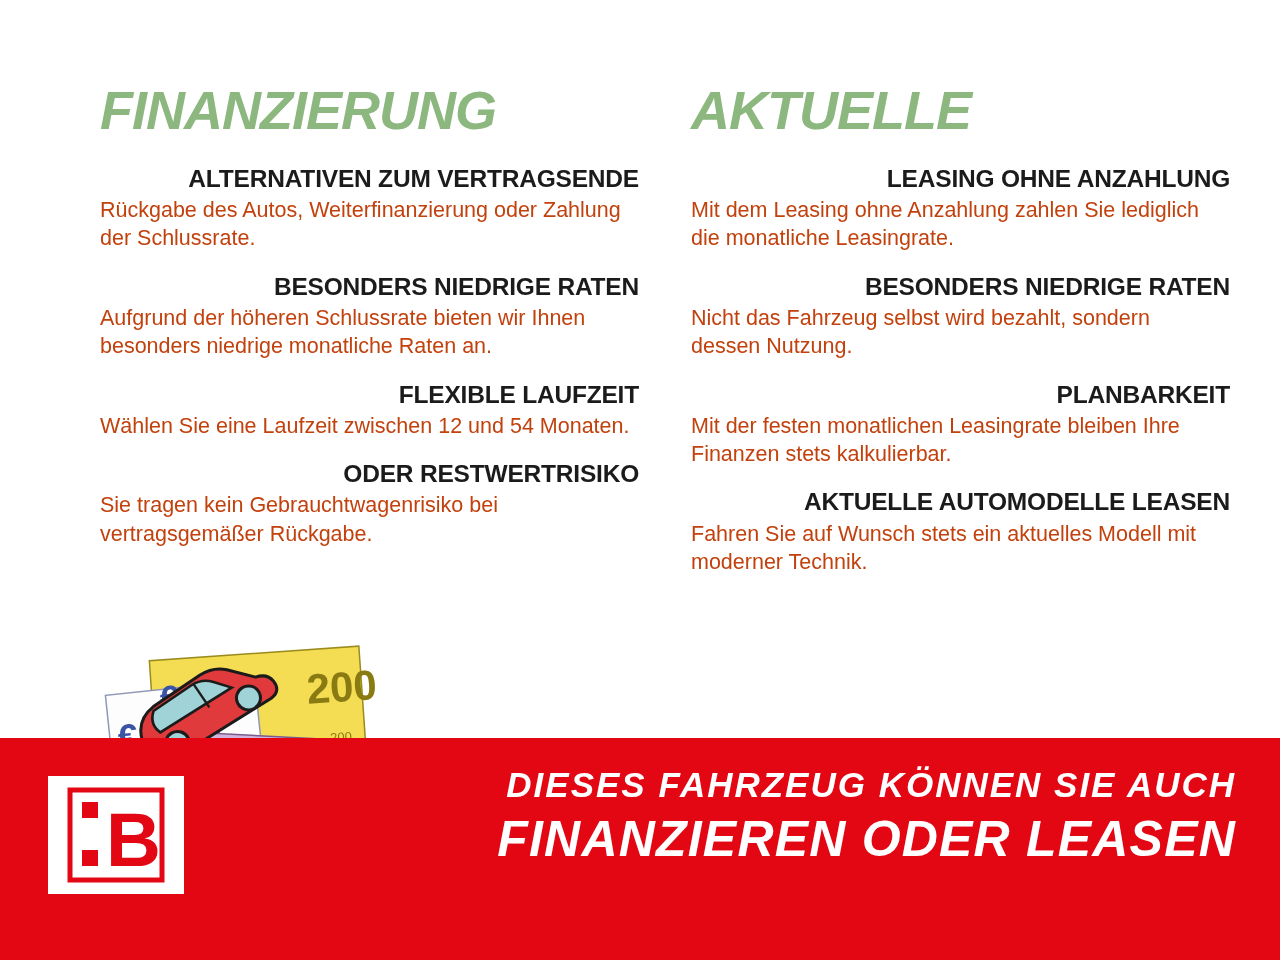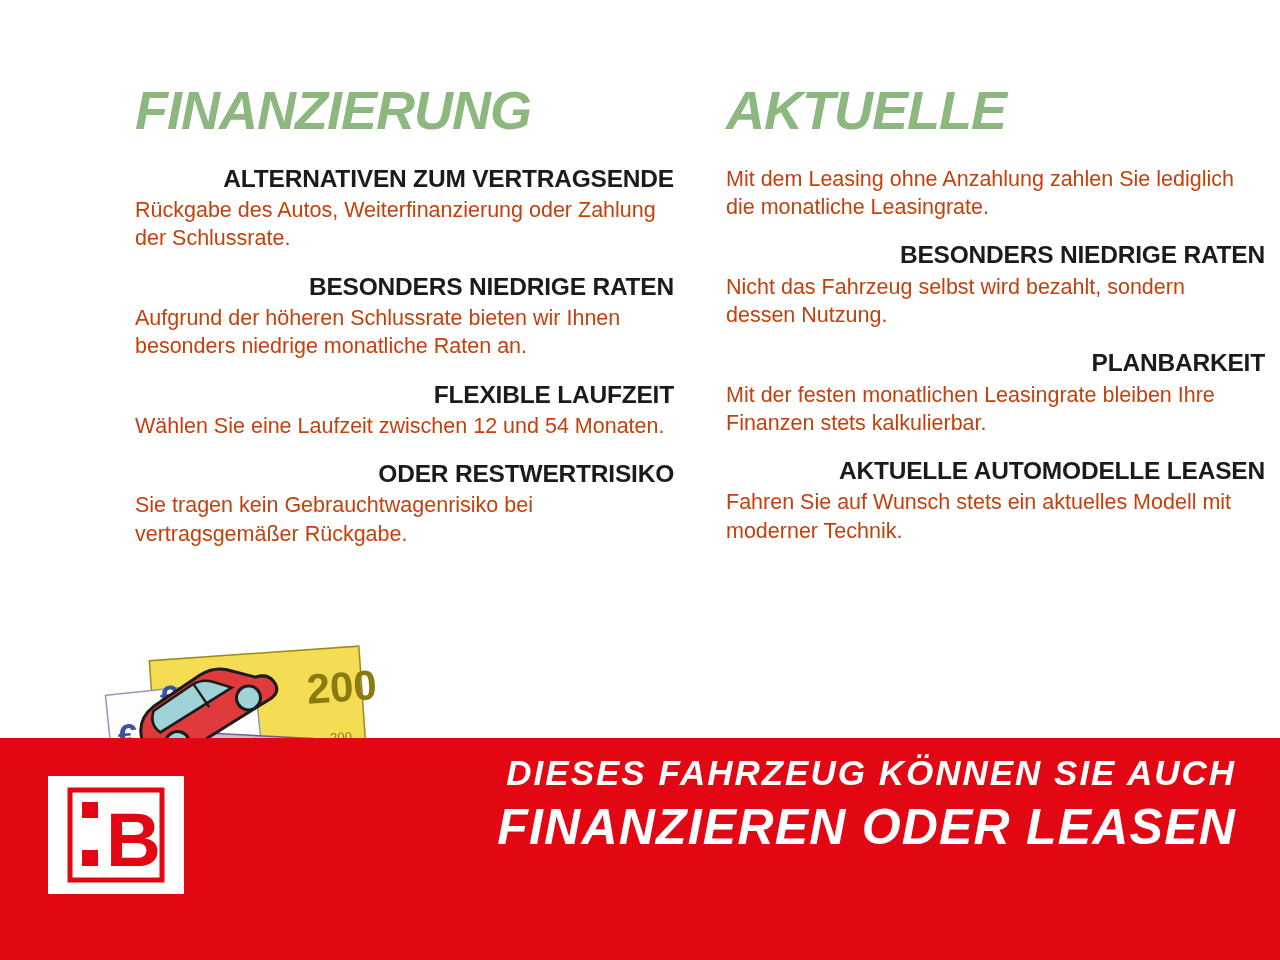--- a/index.html
+++ b/index.html
@@ -25,21 +25,20 @@
   }
 
   
   .columns {
     position: absolute;
     top: 82px;
     left: 100px;
     width: 1130px;
     display: flex;
     gap: 52px;
-    margin-left: 35px;
   }
 
   .column {
     width: 540px;
   }
 
   .col-title {
     font-size: 54px;
     line-height: 1.05;
     font-weight: bold;
@@ -101,21 +100,21 @@
     position: absolute;
     left: 0;
     top: 0;
     width: 136px;
     height: 118px;
   }
 
   .band-text {
     position: absolute;
     right: 44px;
-    top: 16px;
+    top: 28px;
     text-align: right;
     color: #ffffff;
   }
 
   .band-line1 {
     font-size: 35px;
     font-style: italic;
     font-weight: bold;
     letter-spacing: 2.0px;
     line-height: 1.1;
@@ -158,20 +157,21 @@
       <div class="block">
         <div class="block-head">ODER RESTWERTRISIKO</div>
         <div class="block-body">Sie tragen kein Gebrauchtwagenrisiko bei vertragsgemäßer Rückgabe.</div>
       </div>
     </div>
 
     <div class="column">
       <div class="col-title">AKTUELLE</div>
 
       <div class="block">
+        <div class="block-head">LEASING OHNE ANZAHLUNG</div>
         <div class="block-body">Mit dem Leasing ohne Anzahlung zahlen Sie lediglich die monatliche Leasingrate.</div>
       </div>
 
       <div class="block">
         <div class="block-head">BESONDERS NIEDRIGE RATEN</div>
         <div class="block-body">Nicht das Fahrzeug selbst wird bezahlt, sondern dessen Nutzung.</div>
       </div>
 
       <div class="block">
         <div class="block-head">PLANBARKEIT</div>

